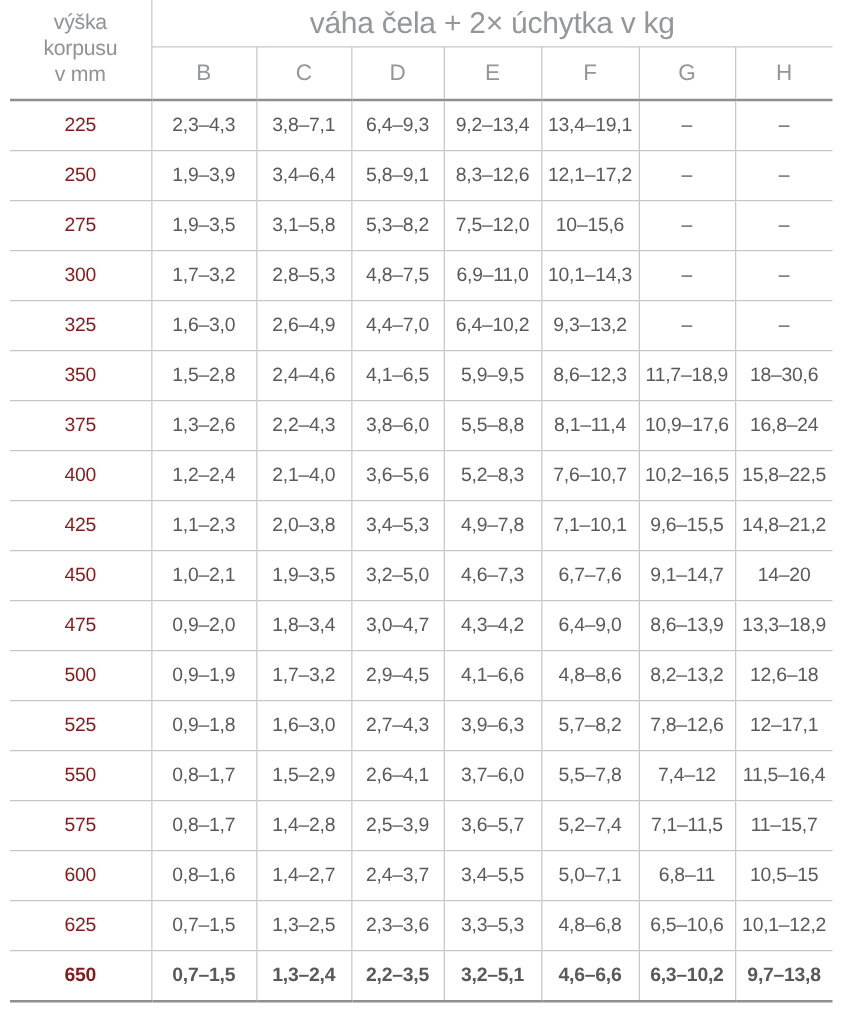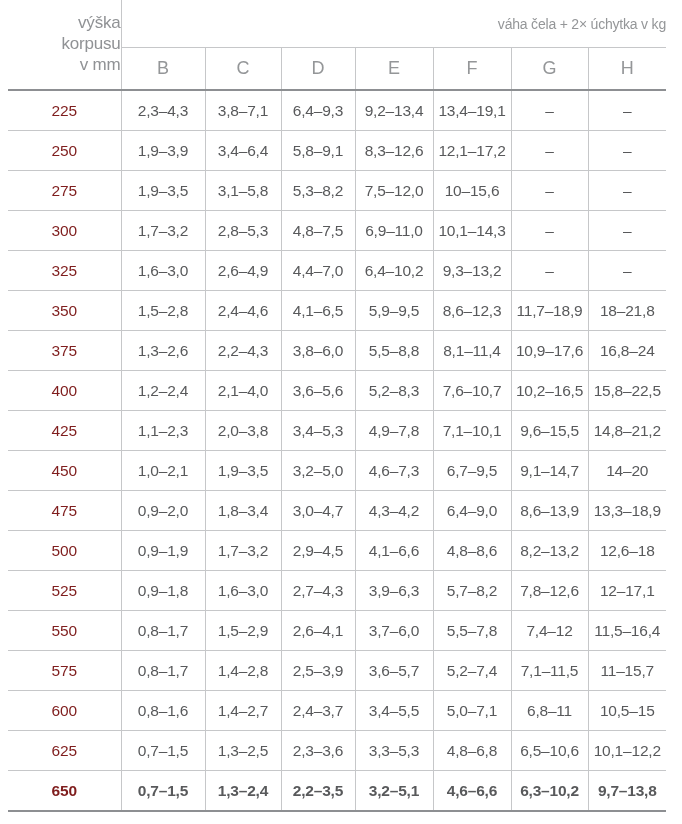--- a/index.html
+++ b/index.html
@@ -27,38 +27,38 @@
     border: 1px solid #c6c7c9;
     text-align: center;
     vertical-align: middle;
     padding: 0;
     overflow: hidden;
     white-space: nowrap;
   }
   
   .weight-table tr > *:first-child { border-left: none; }
   .weight-table tr > *:last-child { border-right: none; }
-  .weight-table thead tr:first-child > * { border-top: none; text-align: right; }
+  .weight-table thead tr:first-child > * { border-top: none; }
   
   .weight-table thead tr.letters-row > th { border-bottom: 2px solid #8d8f92; }
   .weight-table th.corner { border-bottom: 2px solid #8d8f92; }
   .weight-table tbody tr:last-child > td { border-bottom: 2px solid #8d8f92; font-weight: bold; }
 
   .weight-table th.corner {
     font-weight: normal;
     color: #909295;
     font-size: 17px;
     line-height: 1.22;
     height: 48px;
   }
   .weight-table th.span-head {
     font-weight: normal;
     color: #949698;
-    font-size: 14px;
-    height: 47px;
+    font-size: 24px;
+    height: 37px;
   }
   .weight-table thead tr.letters-row > th {
     font-weight: normal;
     color: #949698;
     font-size: 18px;
     height: 41px;
   }
   .weight-table tbody td {
     color: #58595b;
     font-size: 15.5px;
@@ -158,21 +158,21 @@
           <td>–</td>
         </tr>
         <tr>
           <td class="height-cell">350</td>
           <td>1,5–2,8</td>
           <td>2,4–4,6</td>
           <td>4,1–6,5</td>
           <td>5,9–9,5</td>
           <td>8,6–12,3</td>
           <td>11,7–18,9</td>
-          <td>18–21,8</td>
+          <td>18–30,6</td>
         </tr>
         <tr>
           <td class="height-cell">375</td>
           <td>1,3–2,6</td>
           <td>2,2–4,3</td>
           <td>3,8–6,0</td>
           <td>5,5–8,8</td>
           <td>8,1–11,4</td>
           <td>10,9–17,6</td>
           <td>16,8–24</td>
@@ -196,21 +196,21 @@
           <td>7,1–10,1</td>
           <td>9,6–15,5</td>
           <td>14,8–21,2</td>
         </tr>
         <tr>
           <td class="height-cell">450</td>
           <td>1,0–2,1</td>
           <td>1,9–3,5</td>
           <td>3,2–5,0</td>
           <td>4,6–7,3</td>
-          <td>6,7–9,5</td>
+          <td>6,7–7,6</td>
           <td>9,1–14,7</td>
           <td>14–20</td>
         </tr>
         <tr>
           <td class="height-cell">475</td>
           <td>0,9–2,0</td>
           <td>1,8–3,4</td>
           <td>3,0–4,7</td>
           <td>4,3–4,2</td>
           <td>6,4–9,0</td>

